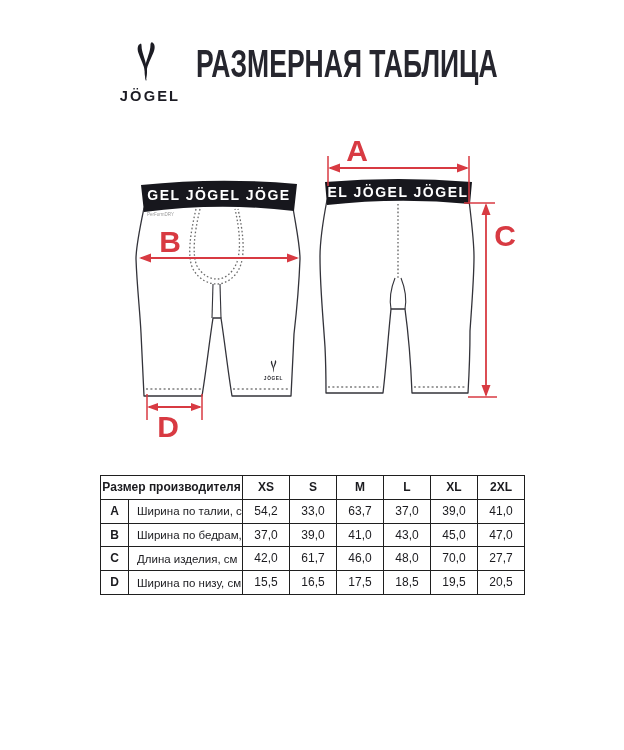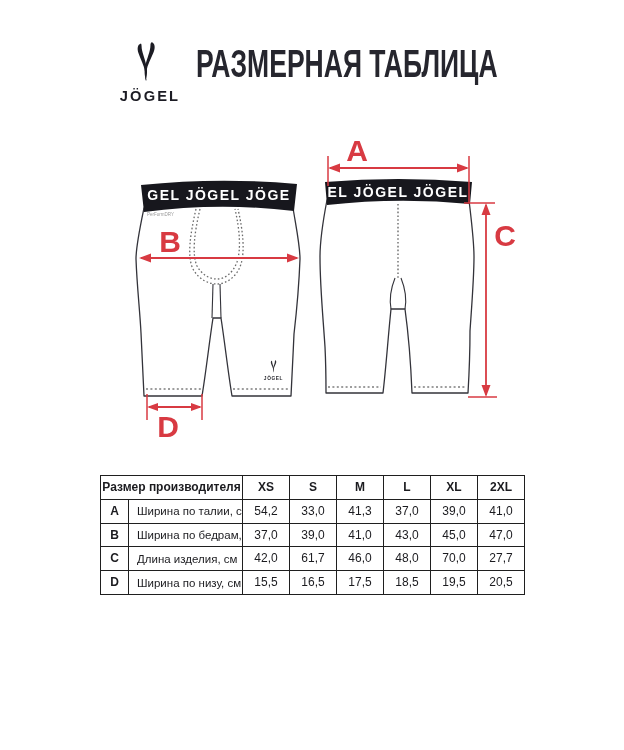--- a/index.html
+++ b/index.html
@@ -187,21 +187,21 @@
         <td class="b">M</td>
         <td class="b">L</td>
         <td class="b">XL</td>
         <td class="b">2XL</td>
       </tr>
       <tr>
         <td class="b">A</td>
         <td class="lbl">Ширина по талии, см</td>
         <td>54,2</td>
         <td>33,0</td>
-        <td>41,3</td>
+        <td>63,7</td>
         <td>37,0</td>
         <td>39,0</td>
         <td>41,0</td>
       </tr>
       <tr>
         <td class="b">B</td>
         <td class="lbl">Ширина по бедрам, см</td>
         <td>37,0</td>
         <td>39,0</td>
         <td>41,0</td>

